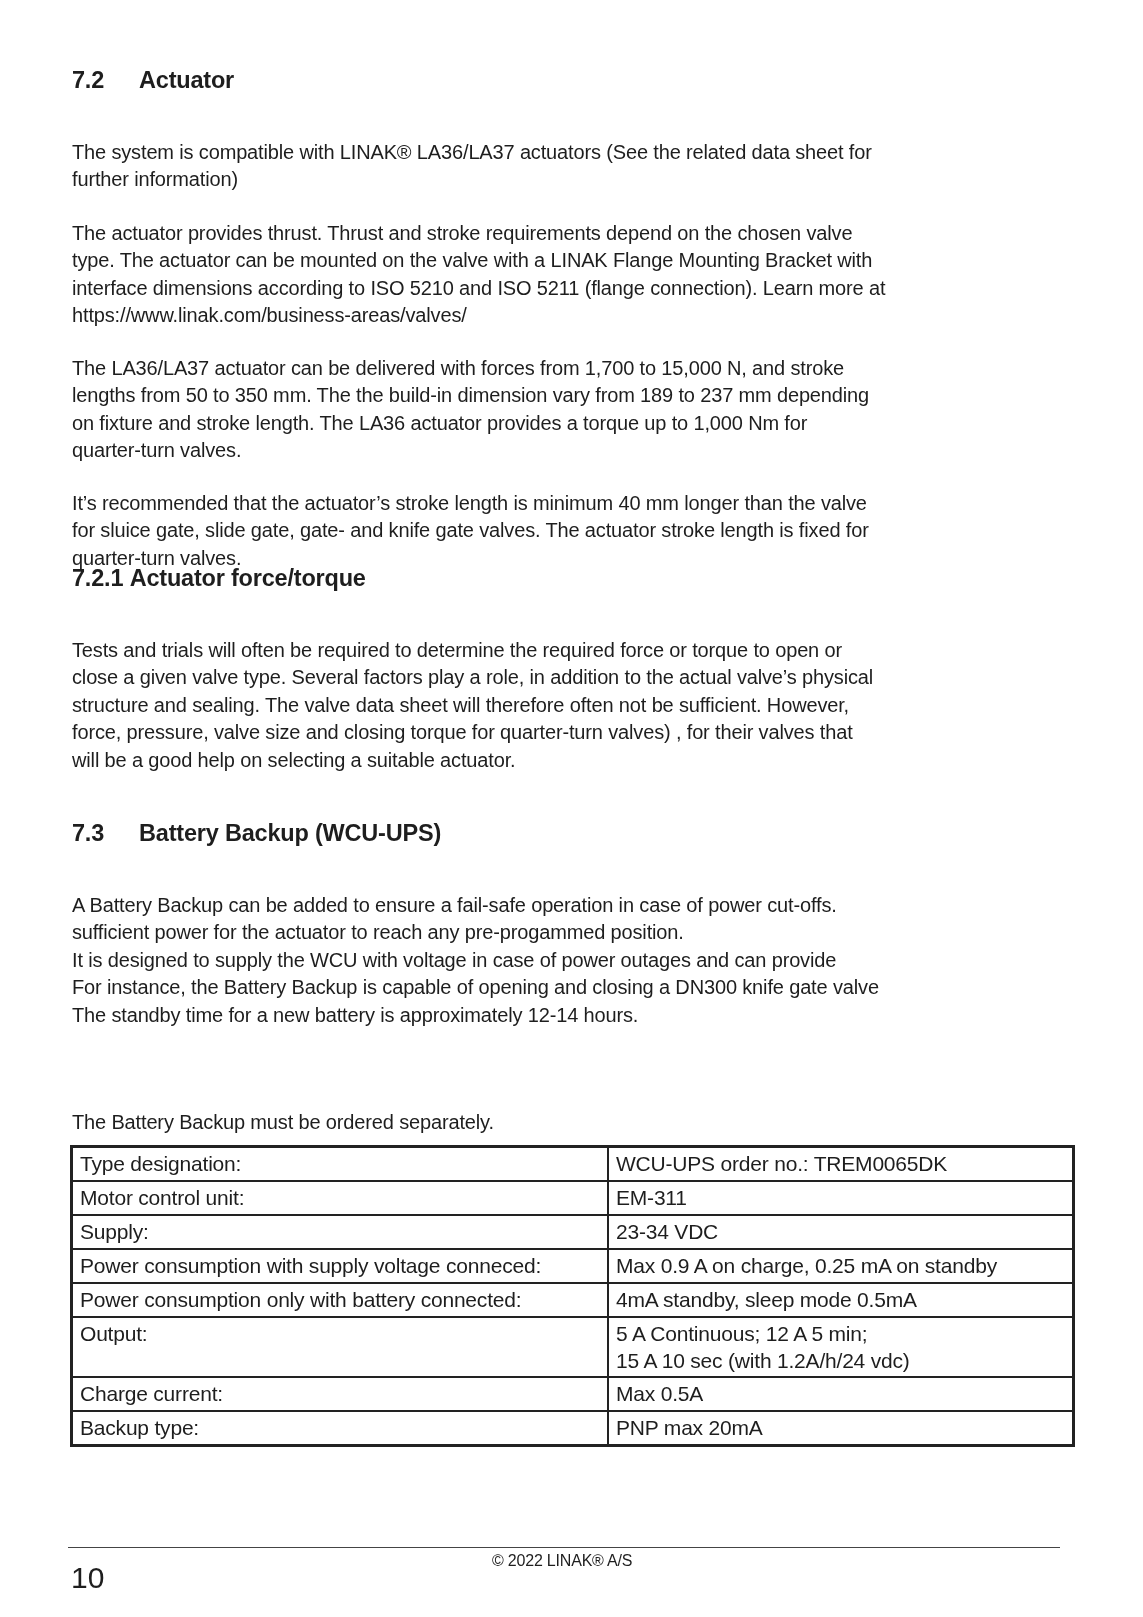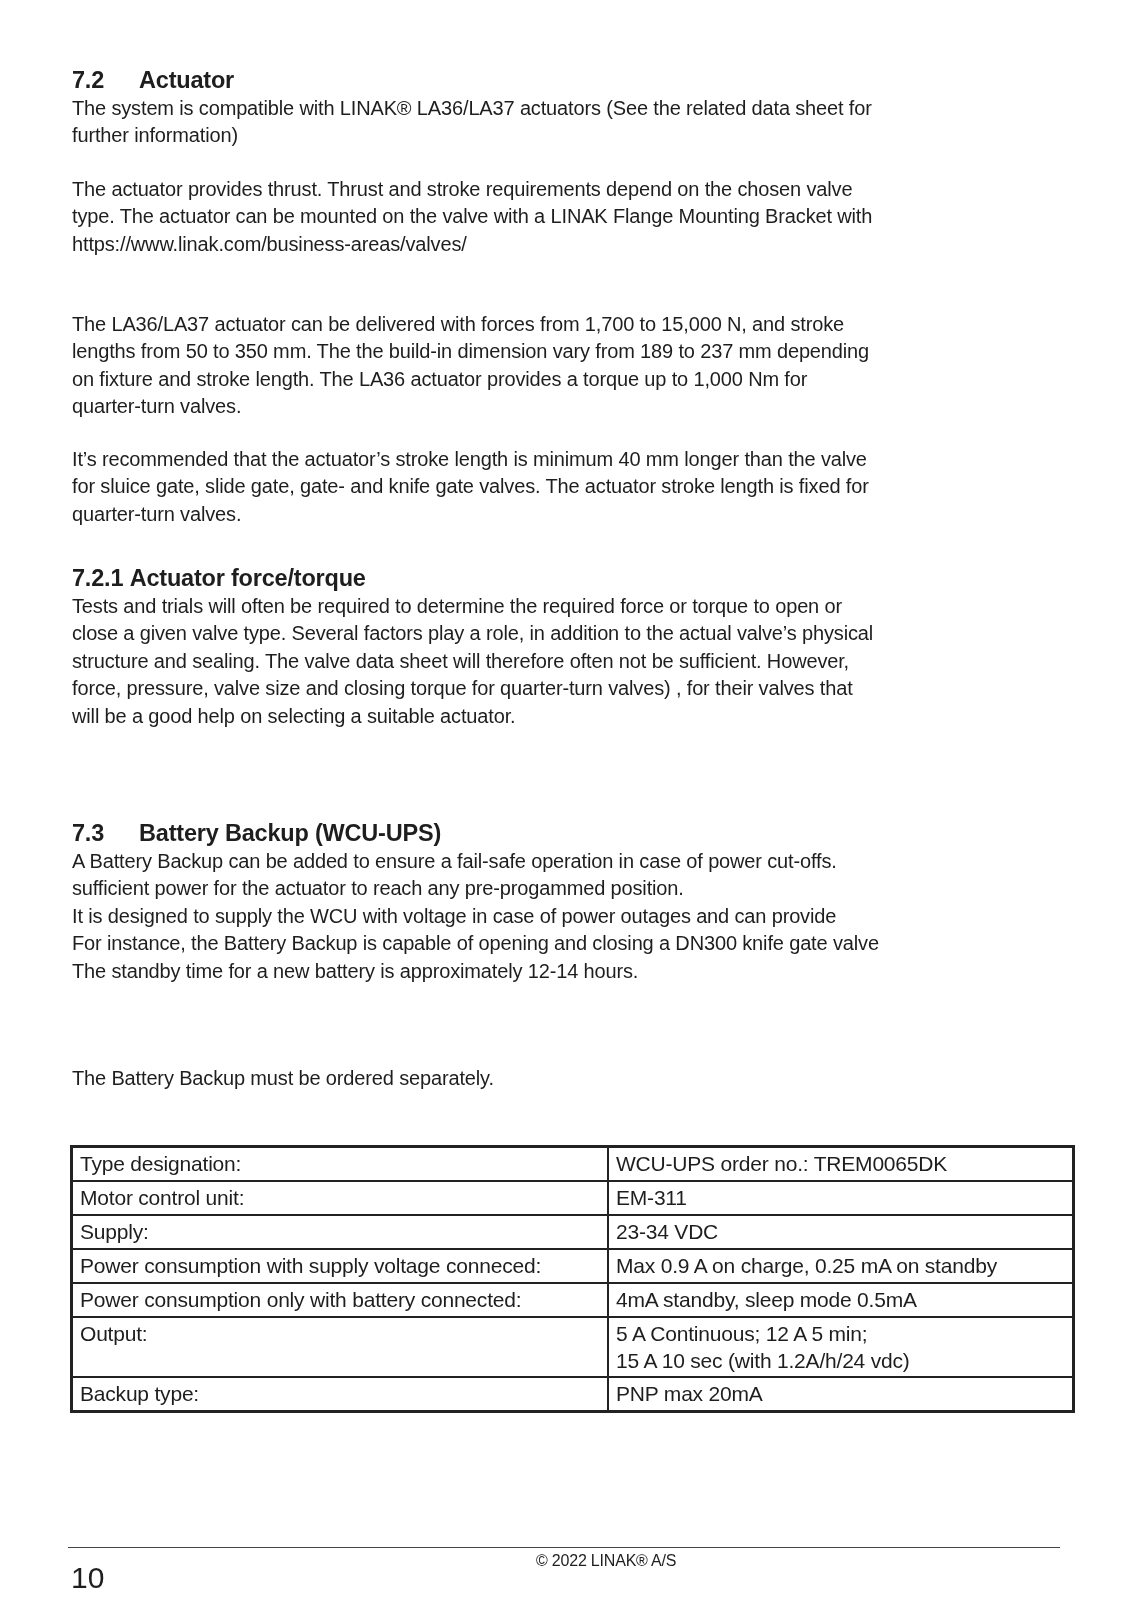--- a/index.html
+++ b/index.html
@@ -10,61 +10,62 @@
   }
   .heading {
     position: absolute; left: 72px;
     font-weight: bold; font-size: 23.5px; line-height: 28px;
     white-space: nowrap; letter-spacing: -0.2px;
   }
   .heading .num { display: inline-block; }
   .heading .num.wide { width: 67px; }
   .para {
     position: absolute; left: 72px; width: 1010px;
-    font-size: 20px; line-height: 27.4px; letter-spacing: -0.15px;
+    font-size: 20px; line-height: 27.4px; letter-spacing: -0.15px; margin-top: 44px;
   }
   .para .line { display: block; white-space: nowrap; }
   table.spec {
     position: absolute; left: 70px; top: 1145px; width: 1005px;
     border-collapse: collapse; border: 3px solid #222;
     font-size: 21px; letter-spacing: -0.2px;
   }
   table.spec td {
     border: 2px solid #222; padding: 2px 8px 2px 7px; vertical-align: top;
     line-height: 27px; height: 28px;
   }
   table.spec td.label { width: 519px; }
   table.spec td .line { display: block; white-space: nowrap; }
   .footer-rule {
     position: absolute; left: 68px; top: 1547px; width: 992px; height: 0;
     border-top: 1.5px solid #444;
   }
   .copyright {
     position: absolute; left: 492px; top: 1551px; font-size: 16px; line-height: 20px;
-    letter-spacing: -0.2px; white-space: nowrap; margin-left: 44px;
+    letter-spacing: -0.2px; white-space: nowrap;
   }
   .page-number {
     position: absolute; left: 71px; top: 1563px; font-size: 30px; line-height: 30px;
   }
 </style>
 </head>
 <body>
 
 <div class="heading" style="top:66px">
   <span class="num wide">7.2</span><span>Actuator</span>
 </div>
 
 <div class="para" style="top:95px">
   <span class="line">The system is compatible with LINAK® LA36/LA37 actuators (See the related data sheet for</span>
   <span class="line">further information)</span>
 </div>
 
 <div class="para" style="top:176px">
   <span class="line">The actuator provides thrust. Thrust and stroke requirements depend on the chosen valve</span>
   <span class="line">type. The actuator can be mounted on the valve with a LINAK Flange Mounting Bracket with</span>
+  <span class="line">interface dimensions according to ISO 5210 and ISO 5211 (flange connection). Learn more at</span>
   <span class="line">https://www.linak.com/business-areas/valves/</span>
 </div>
 
 <div class="para" style="top:311px">
   <span class="line">The LA36/LA37 actuator can be delivered with forces from 1,700 to 15,000 N, and stroke</span>
   <span class="line">lengths from 50 to 350 mm. The the build-in dimension vary from 189 to 237 mm depending</span>
   <span class="line">on fixture and stroke length. The LA36 actuator provides a torque up to 1,000 Nm for</span>
   <span class="line">quarter-turn valves.</span>
 </div>
 
@@ -135,20 +136,26 @@
         </td>
     </tr>
     <tr>
       <td class="label">Output:</td>
       <td>
         <span class="line">5 A Continuous; 12 A 5 min;</span>
         <span class="line">15 A 10 sec (with 1.2A/h/24 vdc)</span>
       </td>
     </tr>
     <tr>
+      <td class="label">Charge current:</td>
+      <td>
+          <span class="line">Max 0.5A</span>
+        </td>
+    </tr>
+    <tr>
       <td class="label">Backup type:</td>
       <td>
           <span class="line">PNP max 20mA</span>
         </td>
     </tr>
   </tbody>
 </table>
 
 <div class="footer-rule"></div>
 <div class="copyright">© 2022 LINAK® A/S</div>

